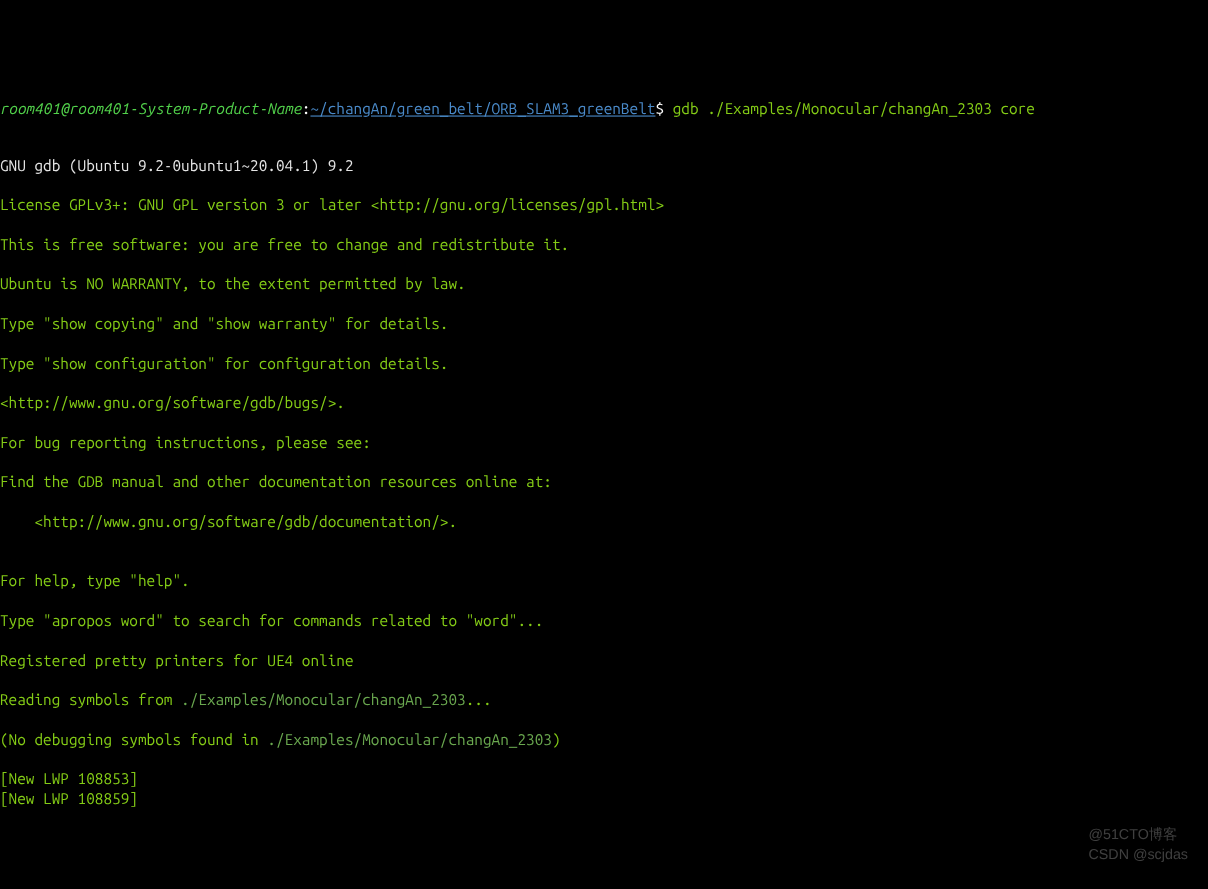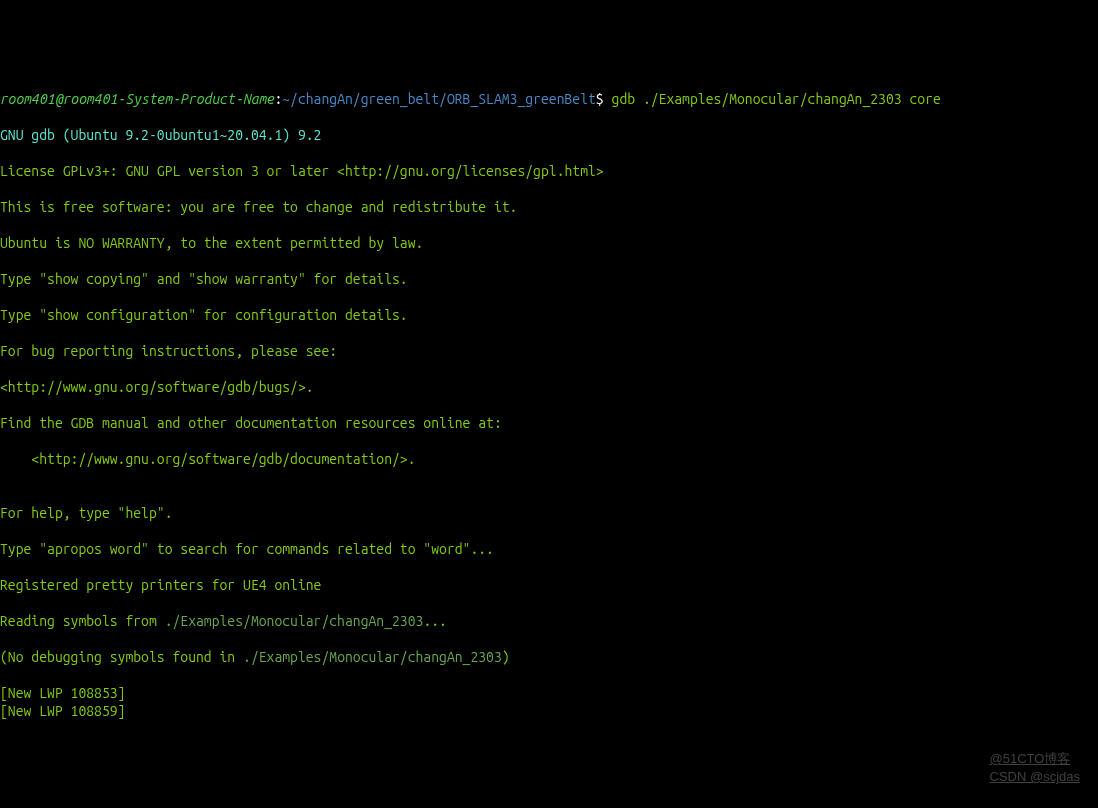--- a/index.html
+++ b/index.html
@@ -10,51 +10,50 @@
     font-family: "Ubuntu Mono", "DejaVu Sans Mono", Consolas, monospace;
     font-size: 14px;
     line-height: 18px;
     width: 1098px;
     height: 808px;
     overflow: hidden;
     white-space: pre;
   }
   .line { display: block; }
   .green { color: #52d24b; font-style: italic; }
-  .blue { color: #4a8ac9; }
+  .blue { color: #4a8ac9; text-decoration: underline; }
   .white { color: #ffffff; }
-  .yellow { color: #5eead4; }
+  .yellow { color: #e5e5e5; margin-top: 15px; }
   .dimgreen { color: #6aa84f; }
   .bright { color: #84cc16; }
   .watermark {
     position: absolute;
     right: 18px;
     bottom: 22px;
     color: rgba(180,180,180,0.35);
     font-size: 13px;
     font-family: sans-serif;
     white-space: nowrap;
-    text-decoration: underline;
   }
 </style>
 </head>
 <body>
 
 
 
 <div>
 <span class="line"><span class="green">room401@room401-System-Product-Name</span><span class="white">:</span><span class="blue">~/changAn/green_belt/ORB_SLAM3_greenBelt</span><span class="white">$ </span><span class="bright">gdb ./Examples/Monocular/changAn_2303 core</span></span>
 <span class="line yellow">GNU gdb (Ubuntu 9.2-0ubuntu1~20.04.1) 9.2</span>
 <span class="line bright">License GPLv3+: GNU GPL version 3 or later &lt;http://gnu.org/licenses/gpl.html&gt;</span>
 <span class="line bright">This is free software: you are free to change and redistribute it.</span>
 <span class="line bright">Ubuntu is NO WARRANTY, to the extent permitted by law.</span>
 <span class="line bright">Type "show copying" and "show warranty" for details.</span>
 <span class="line bright">Type "show configuration" for configuration details.</span>
+<span class="line bright">&lt;http://www.gnu.org/software/gdb/bugs/&gt;.</span>
 <span class="line bright">For bug reporting instructions, please see:</span>
-<span class="line bright">&lt;http://www.gnu.org/software/gdb/bugs/&gt;.</span>
 <span class="line bright">Find the GDB manual and other documentation resources online at:</span>
 <span class="line bright">    &lt;http://www.gnu.org/software/gdb/documentation/&gt;.</span>
 <span class="line bright"></span>
 <span class="line bright">For help, type "help".</span>
 <span class="line bright">Type "apropos word" to search for commands related to "word"...</span>
 <span class="line bright">Registered pretty printers for UE4 online</span>
 <span class="line"><span class="bright">Reading symbols from </span><span class="dimgreen">./Examples/Monocular/changAn_2303</span><span class="bright">...</span></span>
 <span class="line"><span class="bright">(No debugging symbols found in </span><span class="dimgreen">./Examples/Monocular/changAn_2303</span><span class="bright">)</span></span>
 <span class="line bright">[New LWP 108853]</span><span class="line bright">[New LWP 108859]</span>
 

